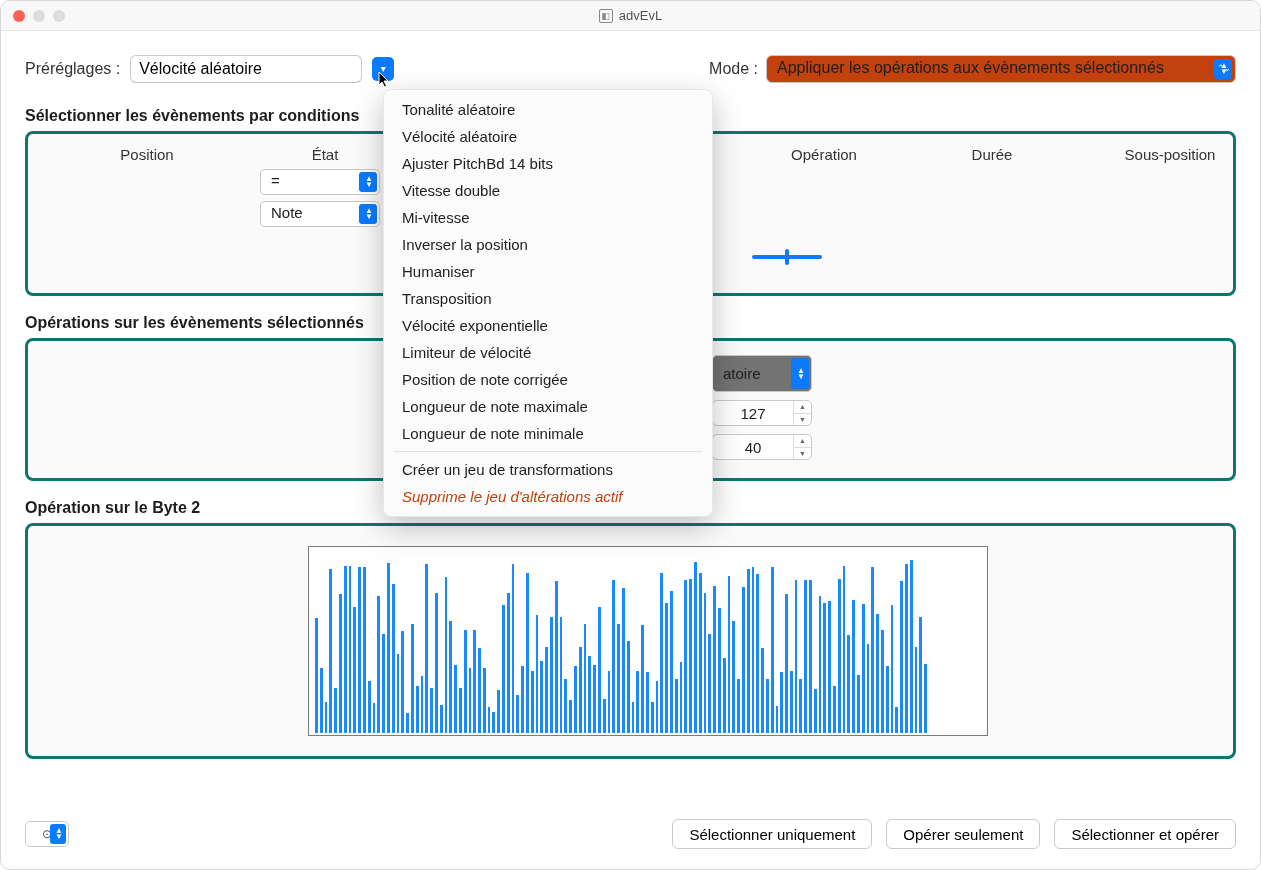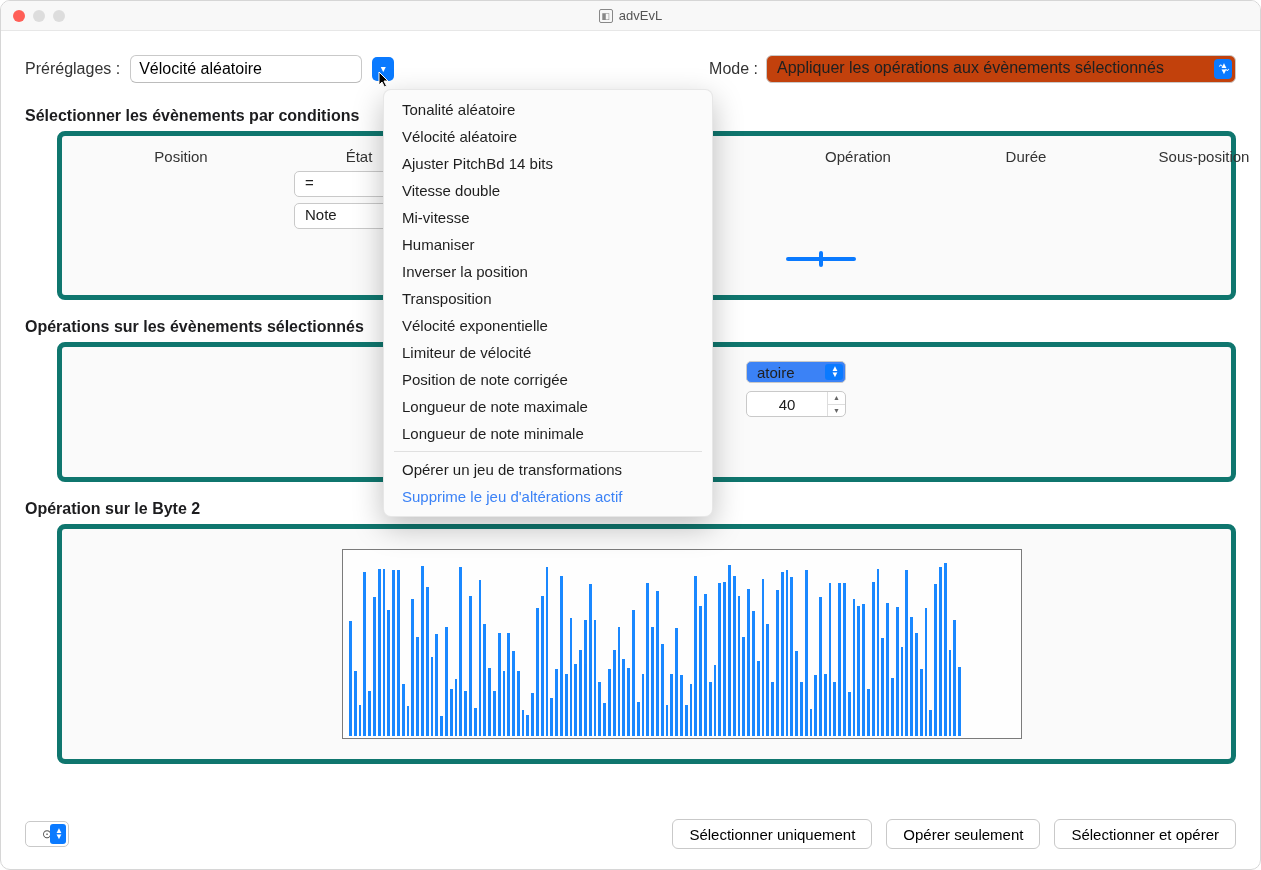--- a/index.html
+++ b/index.html
@@ -86,23 +86,22 @@
   .popup.blue-chev .dblarr {
     position: absolute; right: 7px; top: 50%; transform: translateY(-50%);
     z-index: 2; color: #fff; font-size: 8px; line-height: 6px;
   }
 
   .section-title {
     font-size: 16px; font-weight: 600; color: #1d1d1f;
     margin-top: 18px; margin-bottom: 6px;
   }
   .panel {
-    border: 5px solid #0f766e; border-radius: 8px; background: #fafafa;
+    border: 3px solid #0f766e; border-radius: 8px; background: #fafafa;
     padding: 10px 14px;
-    margin-left: 32px;
   }
   .cond-headers, .cond-row {
     display: grid;
     grid-template-columns: 210px 130px 180px 150px 160px 160px 180px;
     gap: 8px;
     align-items: center;
   }
   .cond-headers { font-size: 15px; color: #333; text-align: center; padding: 2px 0 6px; }
   .cond-headers > div:first-child { text-align: center; }
   .mini-popup {
@@ -130,23 +129,23 @@
   .slider-thumb {
     position: absolute; left: 743px; top: 12px; width: 4px; height: 16px;
     background: #0a7aff; border-radius: 2px;
   }
 
   
   .ops-panel { min-height: 140px; padding-top: 14px; }
   .op-row { display: flex; align-items: center; gap: 10px; margin-bottom: 8px; }
   .op-label-col { width: 660px; }
   .op-popup {
-    font-size: 15px; padding: 2px 26px 2px 10px;
-    border: 1px solid #c9c9c9; border-radius: 5px; background: #3b82f6;
-    height: 22px; position: relative; width: 100px;
+    font-size: 15px; padding: 9px 26px 2px 10px;
+    border: 1px solid #c9c9c9; border-radius: 5px; background: #737373;
+    height: 37px; position: relative; width: 100px;
   }
   .op-popup::after {
     content: '';
     position: absolute; right: 2px; top: 2px; bottom: 2px; width: 18px;
     background: #0a7aff; border-radius: 3px;
   }
   .stepper {
     display: flex; align-items: center;
     border: 1px solid #c9c9c9; border-radius: 5px; background: #fff;
     height: 26px; width: 100px;
@@ -206,21 +205,21 @@
     background: #fbfbfb;
     border: 1px solid rgba(0,0,0,0.08);
     border-radius: 8px;
     box-shadow: 0 10px 30px rgba(0,0,0,0.25);
     padding: 6px 0;
     z-index: 50;
   }
   .menu-item {
     font-size: 15px; padding: 5px 18px; color: #1e1e1e;
   }
-  .menu-item.disabled { color: #3b82f6; }
+  .menu-item.disabled { color: #c2410c; font-style: italic; }
   .menu-sep { height: 1px; background: #e0e0e0; margin: 4px 10px; }
 </style>
 </head>
 <body>
 
 <div class="window">
 
   <div class="titlebar">
     <div class="traffic">
       <span class="red"></span>
@@ -299,20 +298,30 @@
       </div>
     </div>
 
     <div class="section-title">Opérations sur les évènements sélectionnés</div>
     <div class="panel ops-panel">
       <div class="op-row">
         <div class="op-label-col"></div>
         <div class="op-popup">
           <span>atoire</span>
           <span class="mini-arr">▲<br>▼</span>
+        </div>
+      </div>
+      <div class="op-row">
+        <div class="op-label-col"></div>
+        <div class="stepper">
+          <span class="val">127</span>
+          <span class="btns">
+              <span>▲</span>
+              <span>▼</span>
+            </span>
         </div>
       </div>
       <div class="op-row">
         <div class="op-label-col"></div>
         <div class="stepper">
           <span class="val">40</span>
           <span class="btns">
               <span>▲</span>
               <span>▼</span>
             </span>
@@ -467,27 +476,27 @@
     <button class="mac-button">Sélectionner et opérer</button>
   </div>
 
   <div class="menu">
     <div id="menu-items">
         <div class="menu-item">Tonalité aléatoire</div>
         <div class="menu-item">Vélocité aléatoire</div>
         <div class="menu-item">Ajuster PitchBd 14 bits</div>
         <div class="menu-item">Vitesse double</div>
         <div class="menu-item">Mi-vitesse</div>
+        <div class="menu-item">Inverser la position</div>
         <div class="menu-item">Humaniser</div>
-        <div class="menu-item">Inverser la position</div>
         <div class="menu-item">Transposition</div>
         <div class="menu-item">Vélocité exponentielle</div>
         <div class="menu-item">Limiteur de vélocité</div>
         <div class="menu-item">Position de note corrigée</div>
         <div class="menu-item">Longueur de note maximale</div>
         <div class="menu-item">Longueur de note minimale</div>
       </div>
     <div class="menu-sep"></div>
-    <div class="menu-item">Opérer un jeu de transformations</div>
+    <div class="menu-item">Créer un jeu de transformations</div>
     <div class="menu-item disabled">Supprime le jeu d'altérations actif</div>
   </div>
 
 </div>
 
 </body></html>

